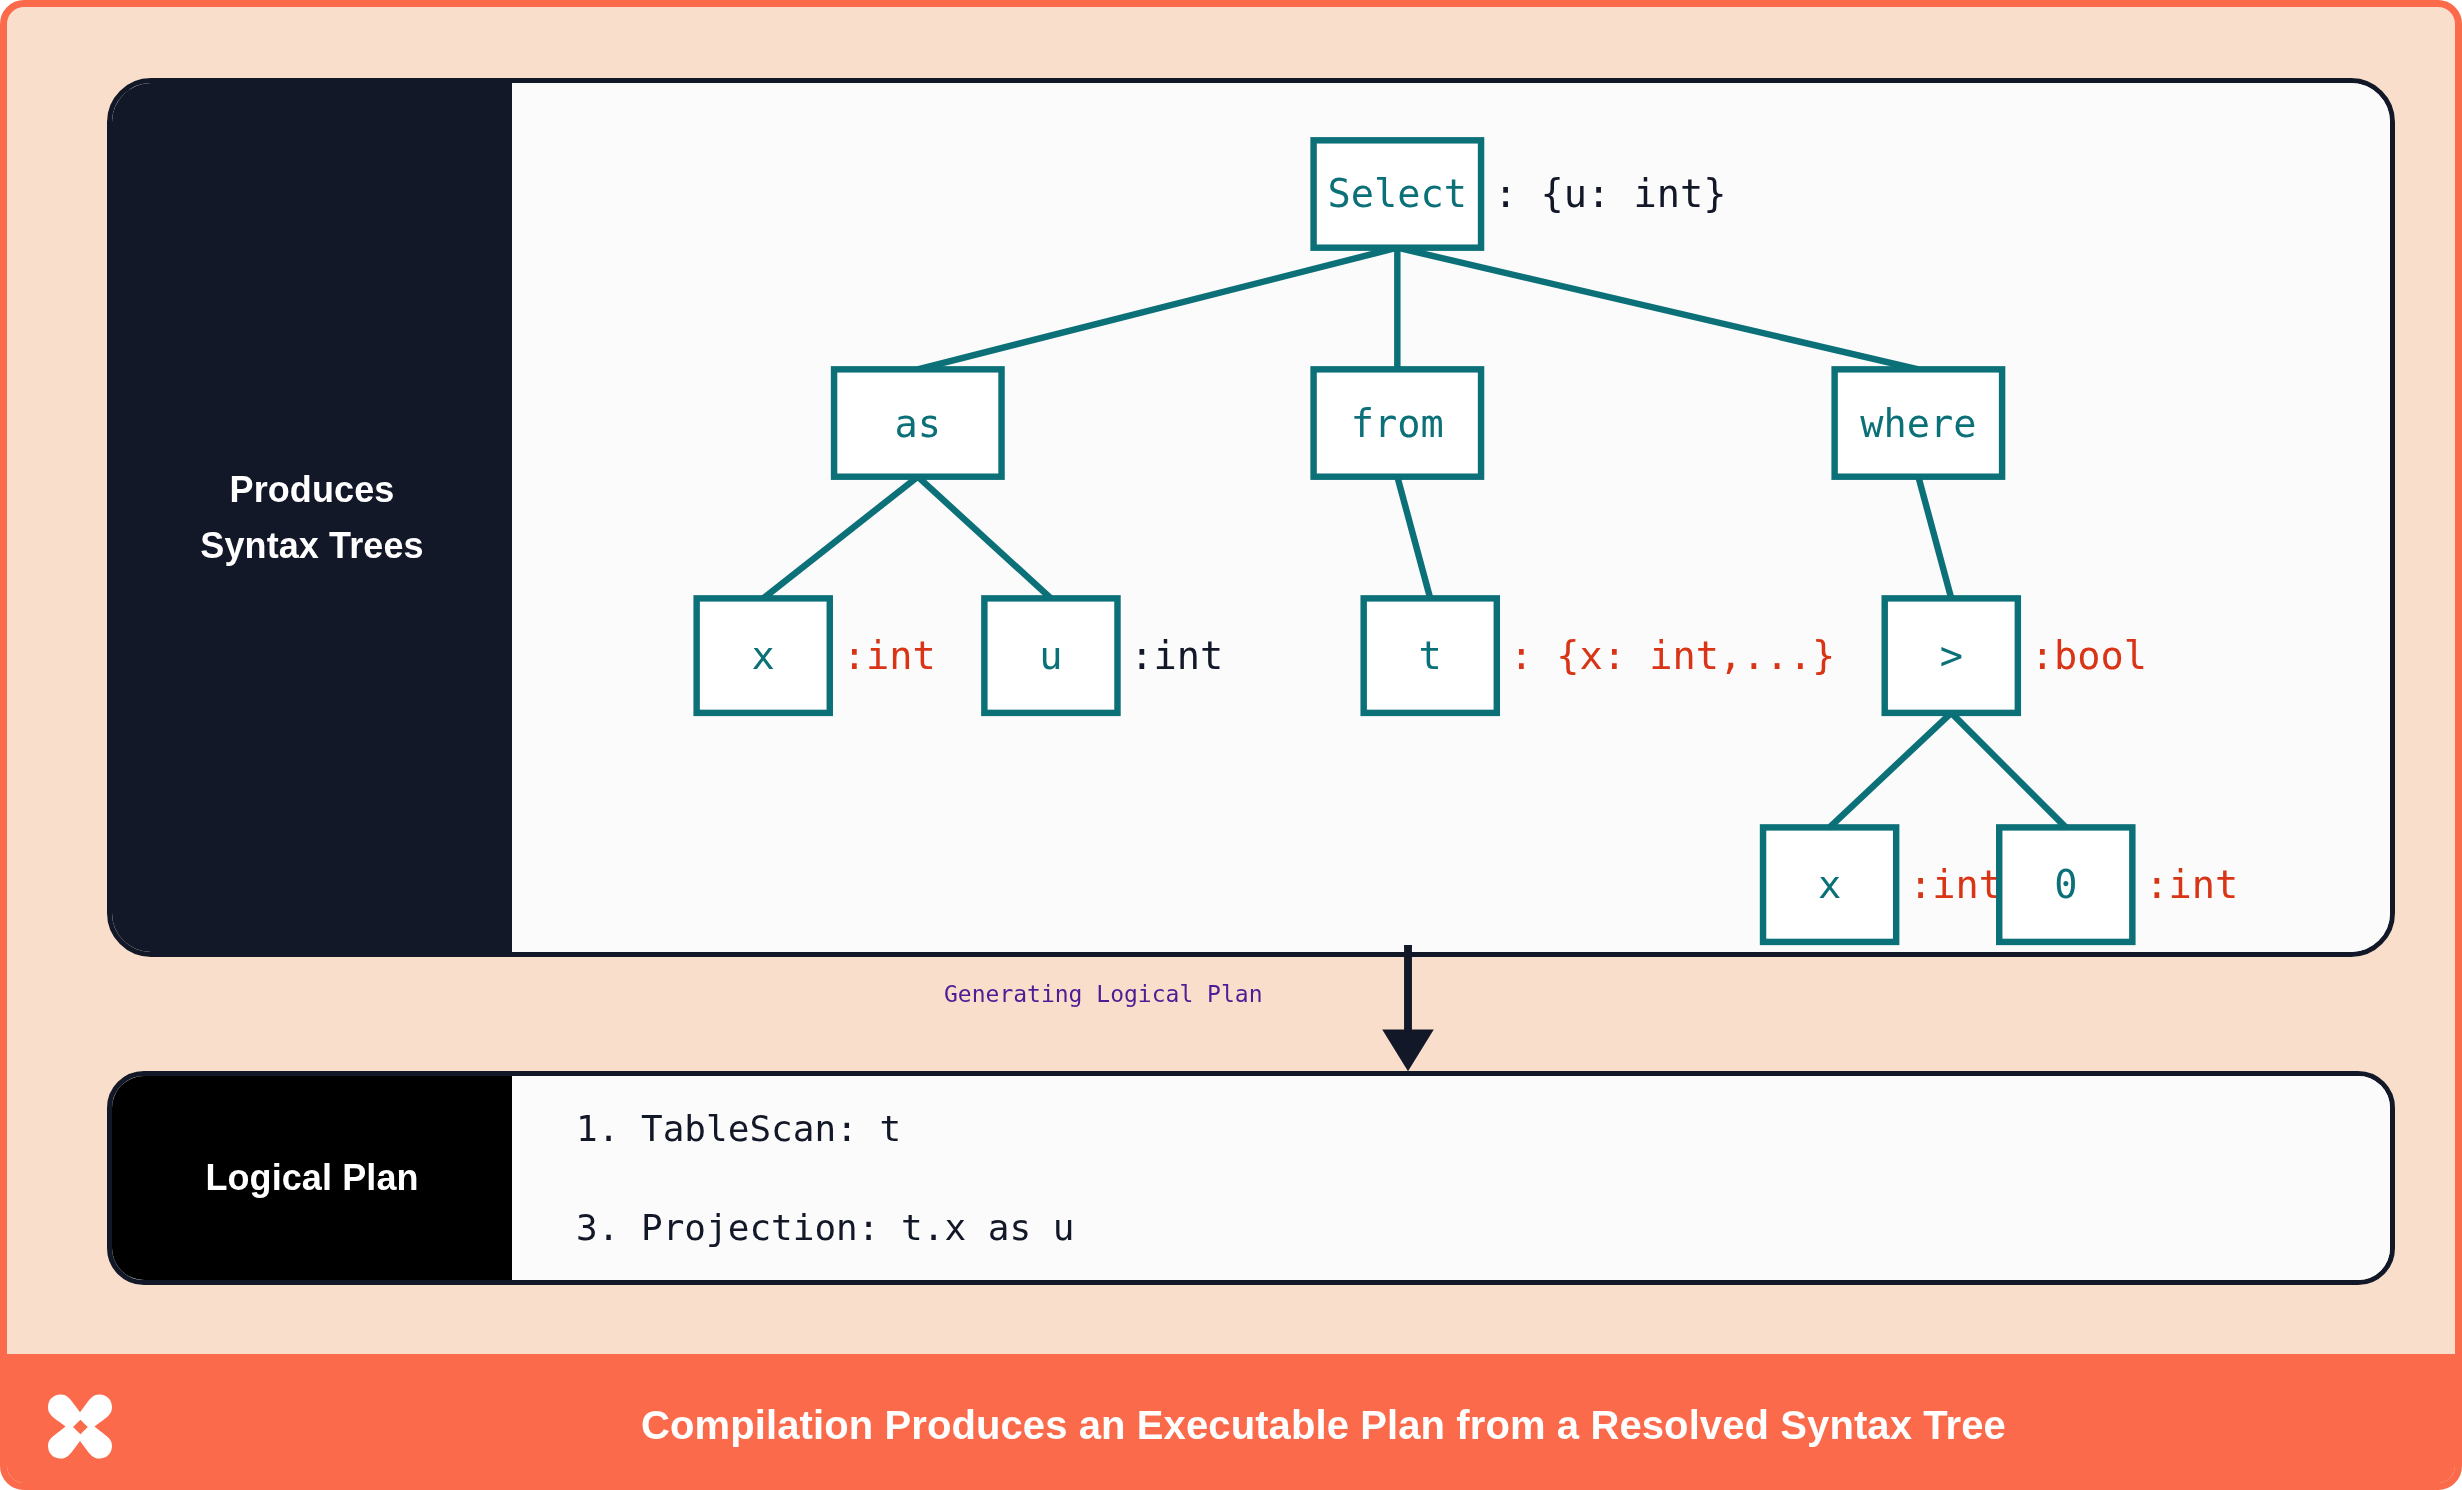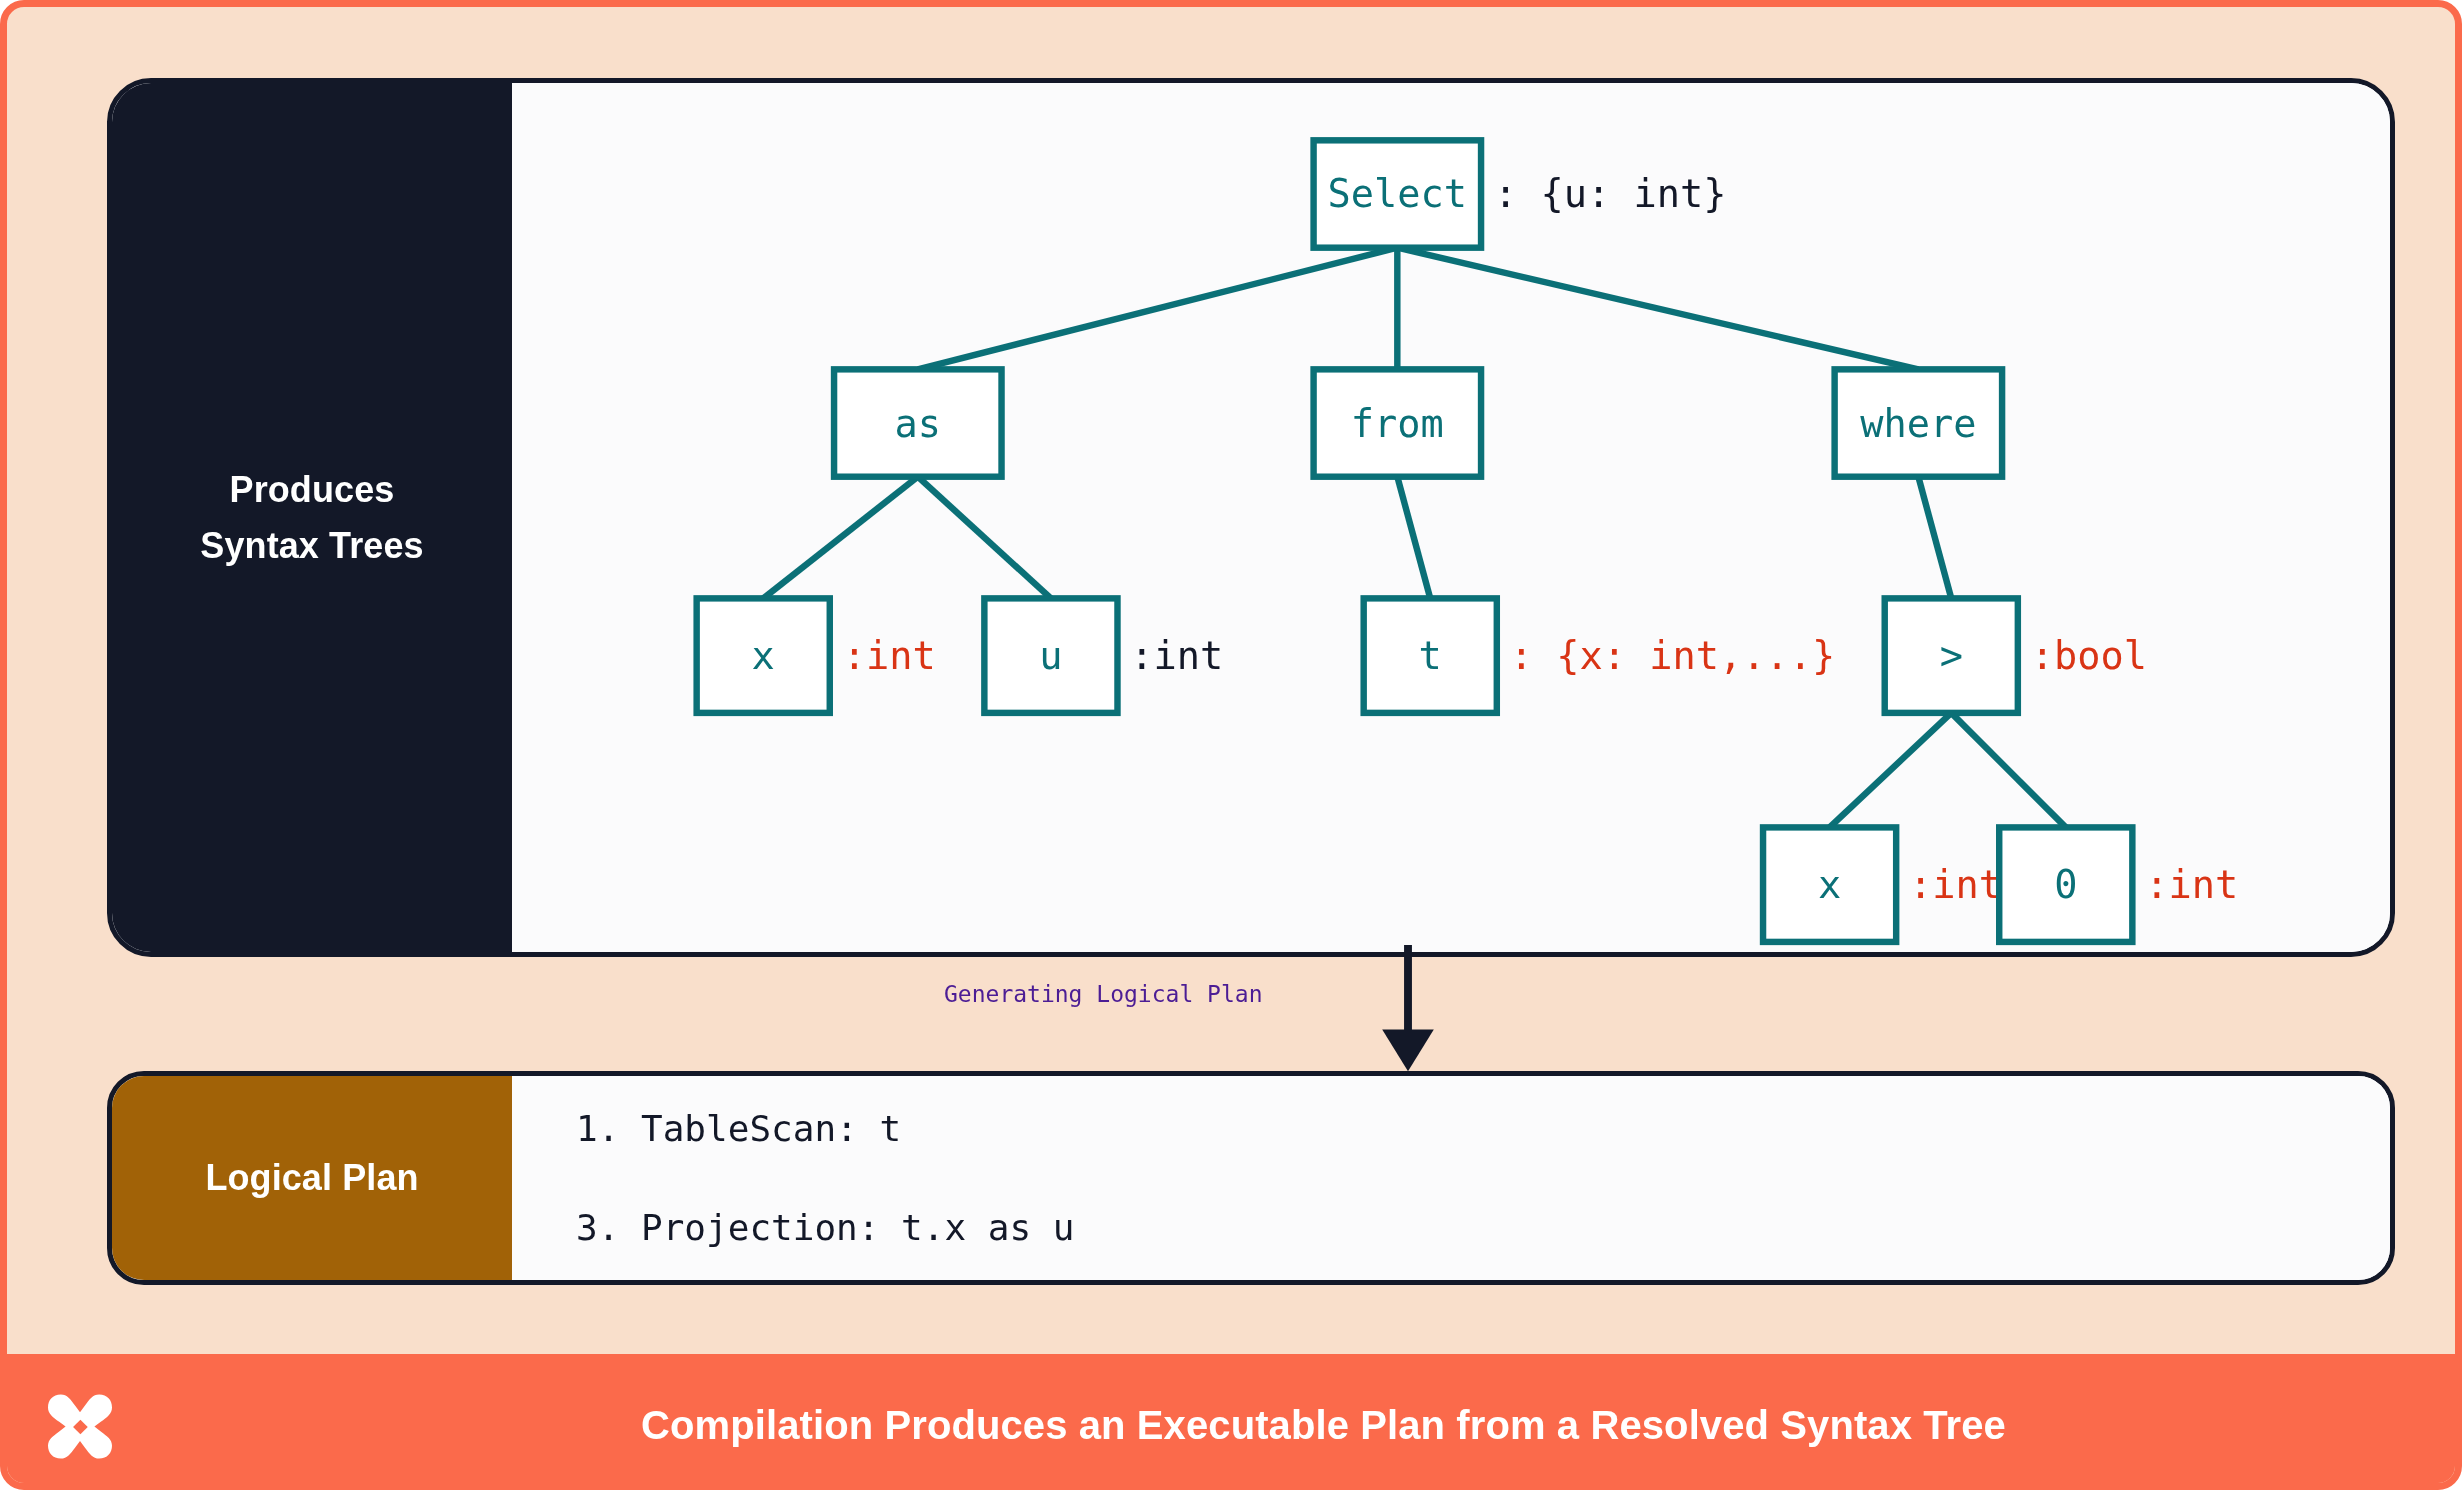--- a/index.html
+++ b/index.html
@@ -98,21 +98,21 @@
     border-radius: 37px;
     background: #FBFBFC;
     border: 5.7px solid #131828;
     box-sizing: border-box;
     overflow: hidden;
     display: flex;
   }
   #bottom-card-sidebar {
     width: 400px;
     flex: 0 0 400px;
-    background: #a16207;
+    background: #000000;
     color: #ffffff;
     display: flex;
     align-items: center;
     justify-content: center;
     text-align: left;
   }
   #bottom-card-body {
     flex: 1 1 auto;
     background: #FBFBFC;
     display: flex;

